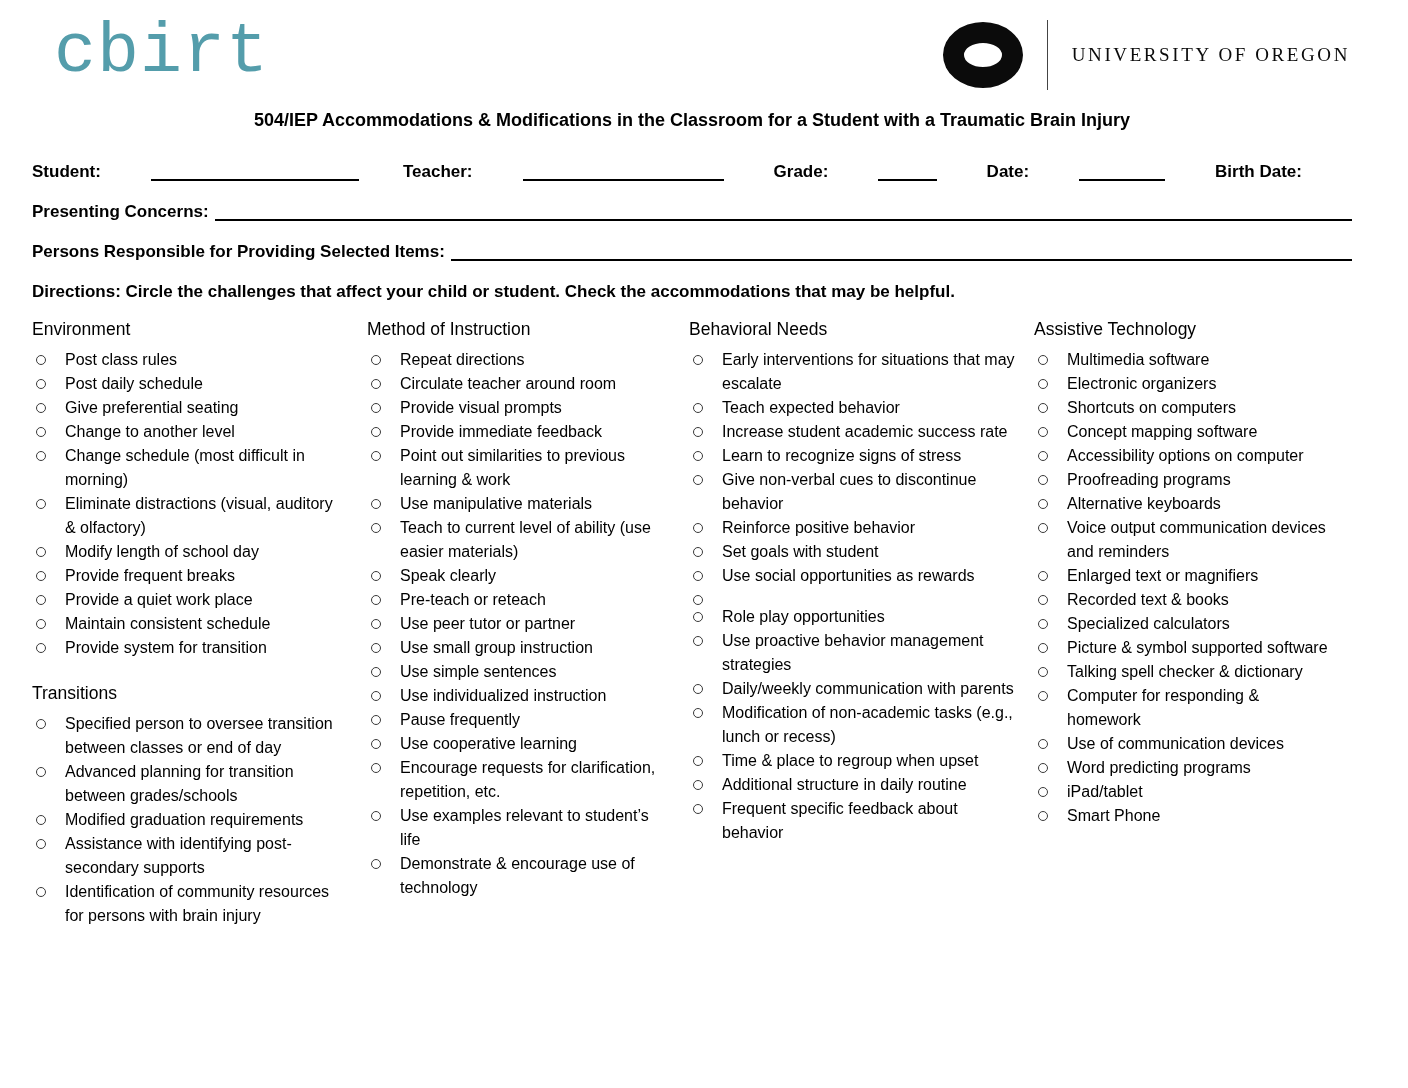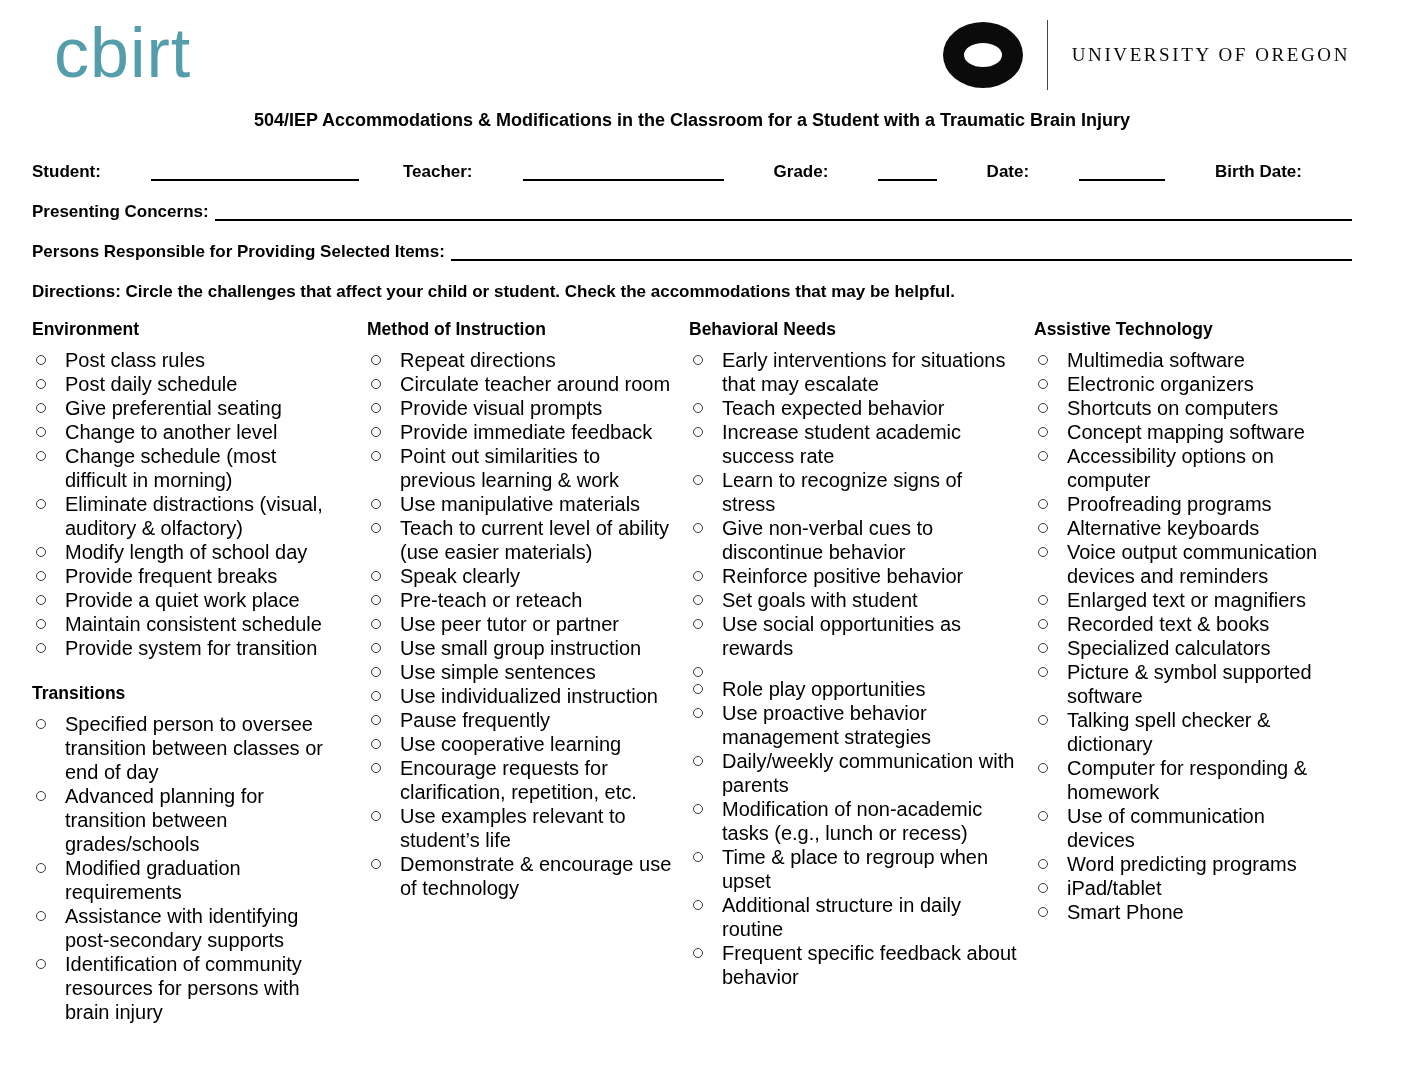--- a/index.html
+++ b/index.html
@@ -5,21 +5,21 @@
   html,body { margin:0; padding:0; background:#ffffff; }
   body {
     width:1408px; height:1088px; overflow:hidden;
     font-family:"Liberation Sans", sans-serif; color:#000;
   }
   .page { box-sizing:border-box; width:1408px; height:1088px; padding:18px 56px 0 32px; }
 
   
   .logo-row { display:flex; justify-content:space-between; align-items:center; height:74px; }
   .cbirt-logo {
-    font-family:Liberation Sans, sans-serif;
+    font-family:Liberation Mono, monospace;
     font-size:70px; line-height:70px; letter-spacing:1px;
     margin-left:22px; margin-top:-4px;
     color:#549DAB;
   }
   .uo-logo { display:flex; align-items:center; gap:24px; margin-right:2px; }
   .uo-o {
     width:80px; height:66px; box-sizing:border-box;
     border:21px solid #0b0b0b; border-radius:50%;
   }
   .uo-divider { width:1px; height:70px; background:#444; }
@@ -42,22 +42,22 @@
   .b-date    { width:124px; margin-right:6px; }
   .b-grow    { flex:1; }
   .lbl + .blank { margin-left:6px; }
 
   
   .grid { display:grid; grid-template-columns:335px 322px 345px 1fr; margin-top:17px; align-items:start; }
   .column { padding-right:16px; }
   .column:nth-child(1) { padding-right:26px; }
   .column:nth-child(4) { padding-right:20px; }
   .section + .section { margin-top:23px; }
-  .section-heading { font-size:17.5px; font-weight:700; margin:0 0 8px 0; line-height:21px; }
-  .item-list { list-style:none; margin:0; padding:0; font-size:20px; line-height:24px; }
+  .section-heading { font-size:17.5px; font-weight:400; margin:0 0 8px 0; line-height:21px; }
+  .item-list { list-style:none; margin:0; padding:0; font-size:16px; line-height:24px; }
   .item { display:flex; align-items:flex-start; }
   .bullet {
     flex:0 0 auto; width:10px; height:10px; box-sizing:border-box;
     border:1.5px solid #3a3a3a; border-radius:50%;
     margin:7px 0 0 4px;
   }
   .item-text { margin-left:19px; }
 </style>
 </head>
 <body>

